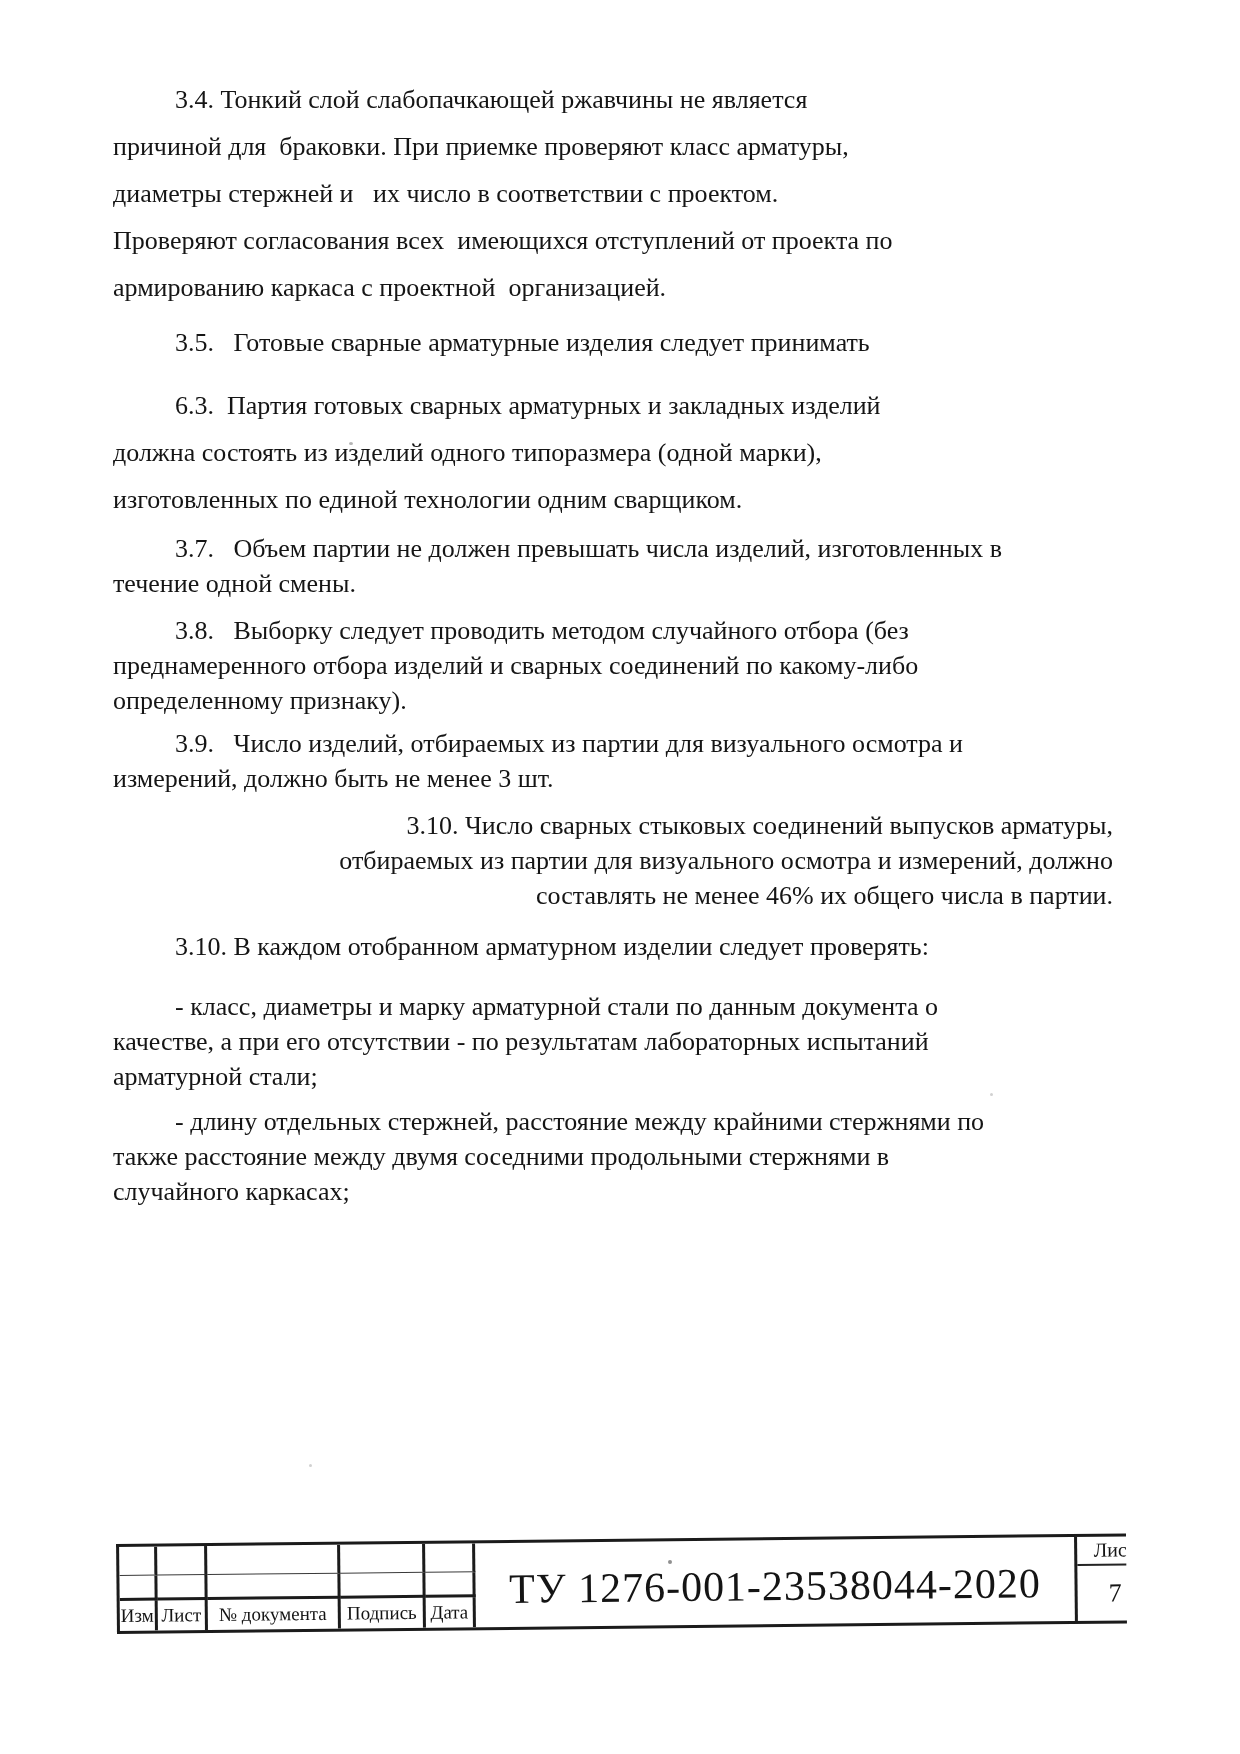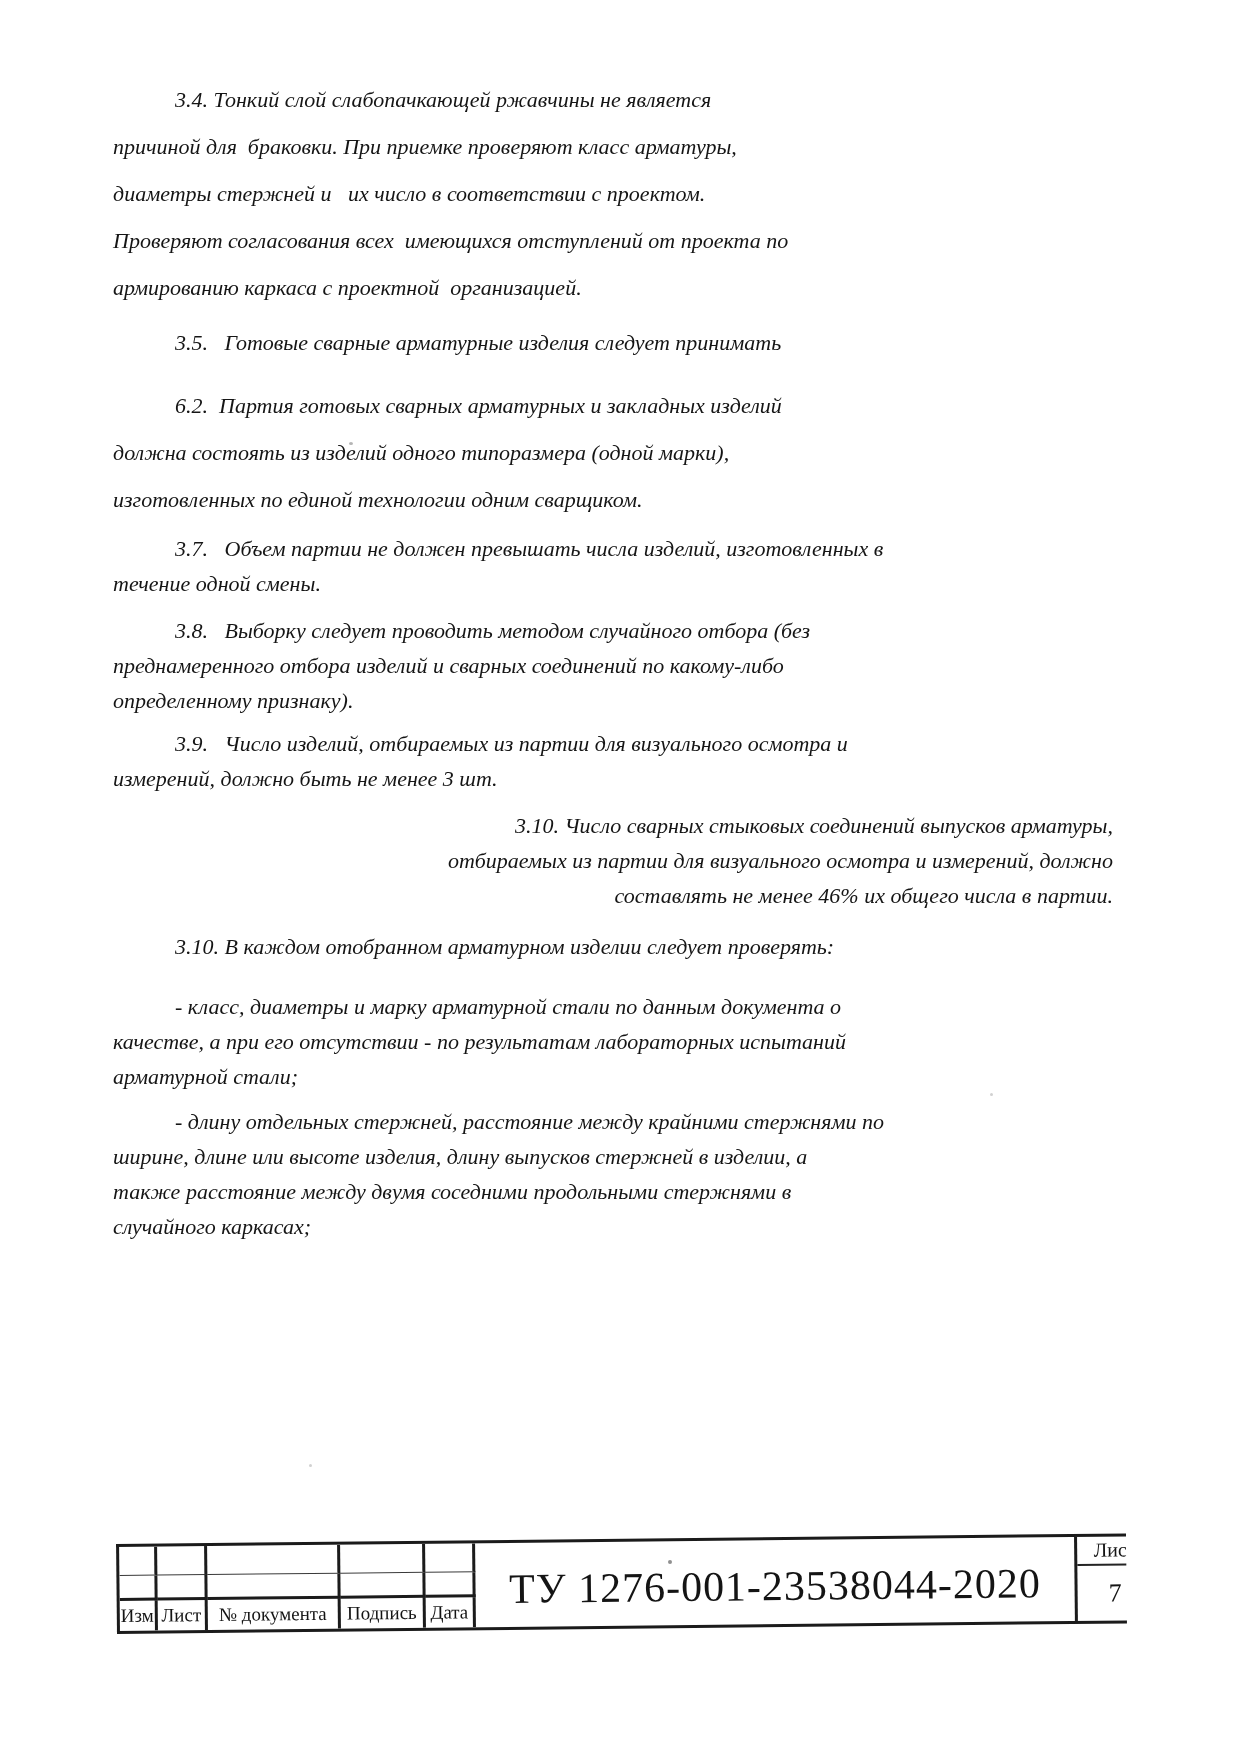--- a/index.html
+++ b/index.html
@@ -14,22 +14,21 @@
     background: #ffffff;
     overflow: hidden;
   }
 
   
   .body-text {
     position: absolute;
     left: 113px; top: 76px;
     width: 1000px;
     color: #151515;
-    font-size: 22px;
-    font-style: italic;
+    font-size: 26px;
   }
   .para .line { white-space: pre; }
   .para .line:first-child { padding-left: 62px; }
   .para.wide .line { line-height: 47px; }
   .para.normal .line { line-height: 35px; }
   .para:nth-child(2)  { margin-top: 8px; }
   .para:nth-child(3)  { margin-top: 16px; }
   .para:nth-child(4)  { margin-top: 8px; }
   .para:nth-child(5)  { margin-top: 12px; }
   .para:nth-child(6)  { margin-top: 8px; }
@@ -113,21 +112,21 @@
         <div class="line">3.4. Тонкий слой слабопачкающей ржавчины не является</div>
         <div class="line">причиной для  браковки. При приемке проверяют класс арматуры,</div>
         <div class="line">диаметры стержней и   их число в соответствии с проектом.</div>
         <div class="line">Проверяют согласования всех  имеющихся отступлений от проекта по</div>
         <div class="line">армированию каркаса с проектной  организацией.</div>
       </div>
       <div class="para wide">
         <div class="line">3.5.   Готовые сварные арматурные изделия следует принимать</div>
       </div>
       <div class="para wide">
-        <div class="line">6.2.  Партия готовых сварных арматурных и закладных изделий</div>
+        <div class="line">6.3.  Партия готовых сварных арматурных и закладных изделий</div>
         <div class="line">должна состоять из изделий одного типоразмера (одной марки),</div>
         <div class="line">изготовленных по единой технологии одним сварщиком.</div>
       </div>
       <div class="para normal">
         <div class="line">3.7.   Объем партии не должен превышать числа изделий, изготовленных в</div>
         <div class="line">течение одной смены.</div>
       </div>
       <div class="para normal">
         <div class="line">3.8.   Выборку следует проводить методом случайного отбора (без</div>
         <div class="line">преднамеренного отбора изделий и сварных соединений по какому-либо</div>
@@ -145,21 +144,20 @@
       <div class="para normal">
         <div class="line">3.10. В каждом отобранном арматурном изделии следует проверять:</div>
       </div>
       <div class="para normal">
         <div class="line">- класс, диаметры и марку арматурной стали по данным документа о</div>
         <div class="line">качестве, а при его отсутствии - по результатам лабораторных испытаний</div>
         <div class="line">арматурной стали;</div>
       </div>
       <div class="para normal">
         <div class="line">- длину отдельных стержней, расстояние между крайними стержнями по</div>
-        <div class="line">ширине, длине или высоте изделия, длину выпусков стержней в изделии, а</div>
         <div class="line">также расстояние между двумя соседними продольными стержнями в</div>
         <div class="line">случайного каркасах;</div>
       </div>
     </div>
 
   <div class="title-block">
     <div class="stamp-grid">
         <div class="stamp-cell r1"></div>
         <div class="stamp-cell r1"></div>
         <div class="stamp-cell r1"></div>

